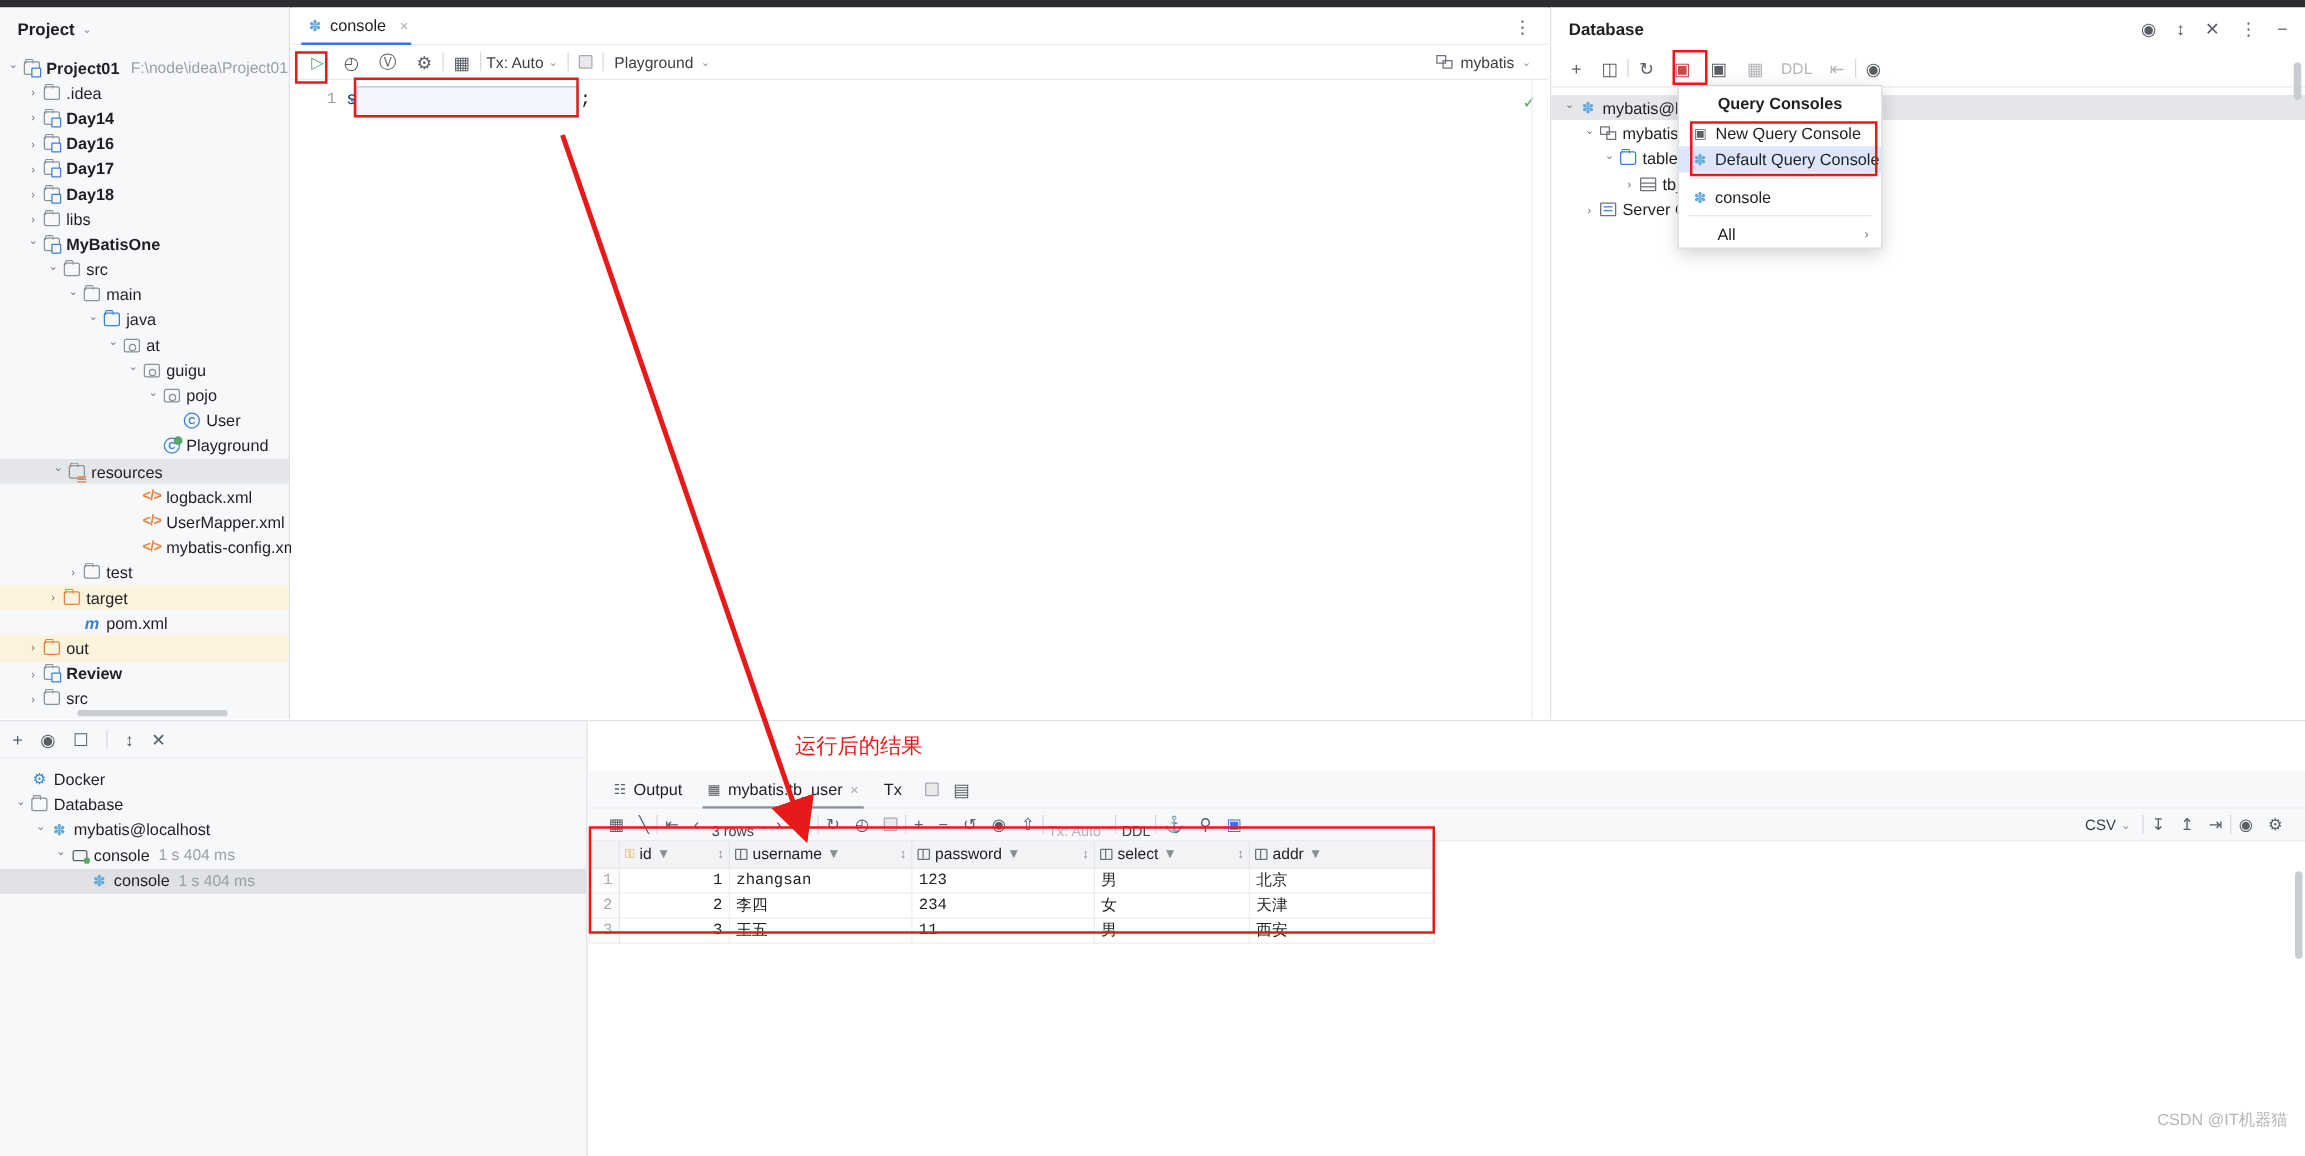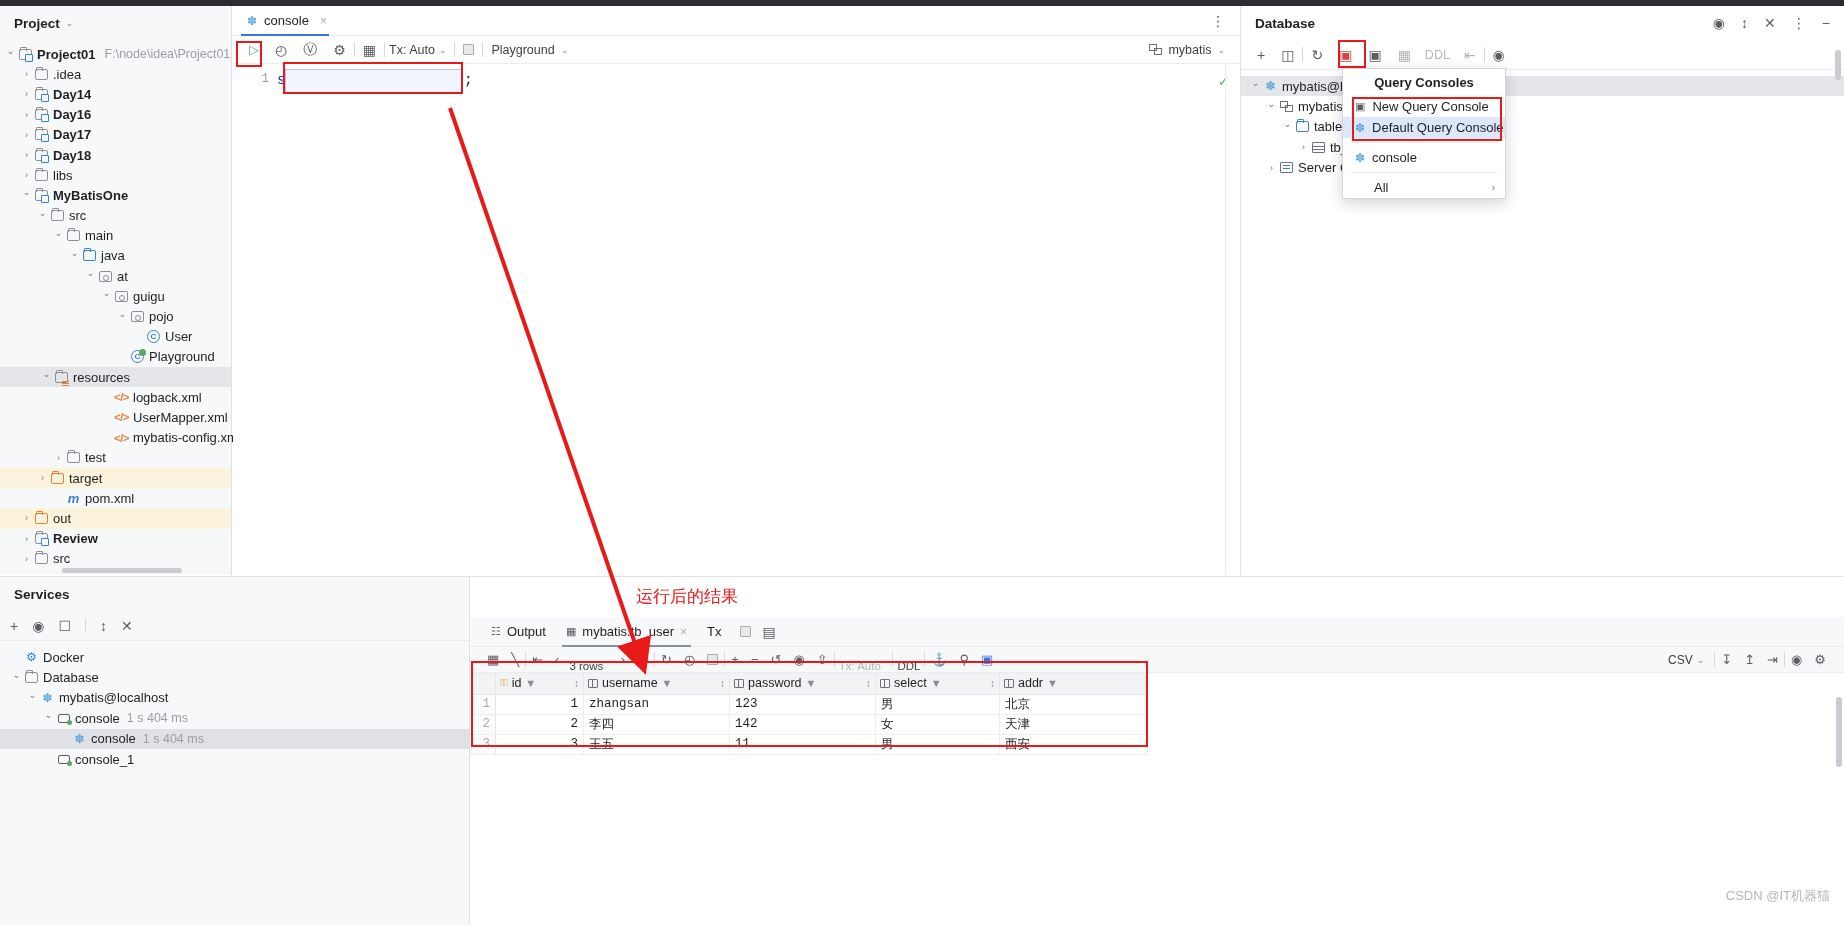--- a/index.html
+++ b/index.html
@@ -483,23 +483,20 @@
         <div class="popup-sep"></div>
         <div class="popup-item">
           <span style="width:12px;display:inline-block"></span>
           <span>All</span>
           <span class="arrowr">›</span>
         </div>
       </div>
   </div>
 
   <div class="services-panel">
-    <div class="panel-head">
-      <span class="panel-title">Services</span>
-    </div>
     <div class="svc-toolbar">
       <span class="tbi">+</span>
       <span class="tbi">◉</span>
       <span class="tbi">☐</span>
       <span class="vsep"></span>
       <span class="tbi">↕</span>
       <span class="tbi">✕</span>
     </div>
     <div class="svc-tree" id="svc-tree">
         <div class="svc-row" style="padding-left: 10px;">
@@ -531,27 +528,20 @@
           <span class="lbl">console</span>
           <span class="time">1 s 404 ms</span>
         </div>
         <div class="svc-row selected" style="padding-left: 58px;">
           <span class="arrow none"></span>
           <span class="ico">
             <span class="consoleico">✽</span>
           </span>
           <span class="lbl">console</span>
           <span class="time">1 s 404 ms</span>
-        </div>
-        <div class="svc-row" style="padding-left: 42px;">
-          <span class="arrow none"></span>
-          <span class="ico">
-            <span class="plugico"></span>
-          </span>
-          <span class="lbl">console_1</span>
         </div>
       </div>
   </div>
 
   <div class="results">
     <div class="res-tabbar">
       <div class="res-tab">
         <span style="font-size:11px;color:#5a5d63">☷</span>
         <span>Output</span>
       </div>
@@ -660,21 +650,21 @@
             <td class="num">1</td>
             <td>zhangsan</td>
             <td>123</td>
             <td>男</td>
             <td>北京</td>
           </tr>
           <tr>
             <td class="rn">2</td>
             <td class="num">2</td>
             <td>李四</td>
-            <td>142</td>
+            <td>234</td>
             <td>女</td>
             <td>天津</td>
           </tr>
           <tr>
             <td class="rn">3</td>
             <td class="num">3</td>
             <td>王五</td>
             <td>11</td>
             <td>男</td>
             <td>西安</td>

